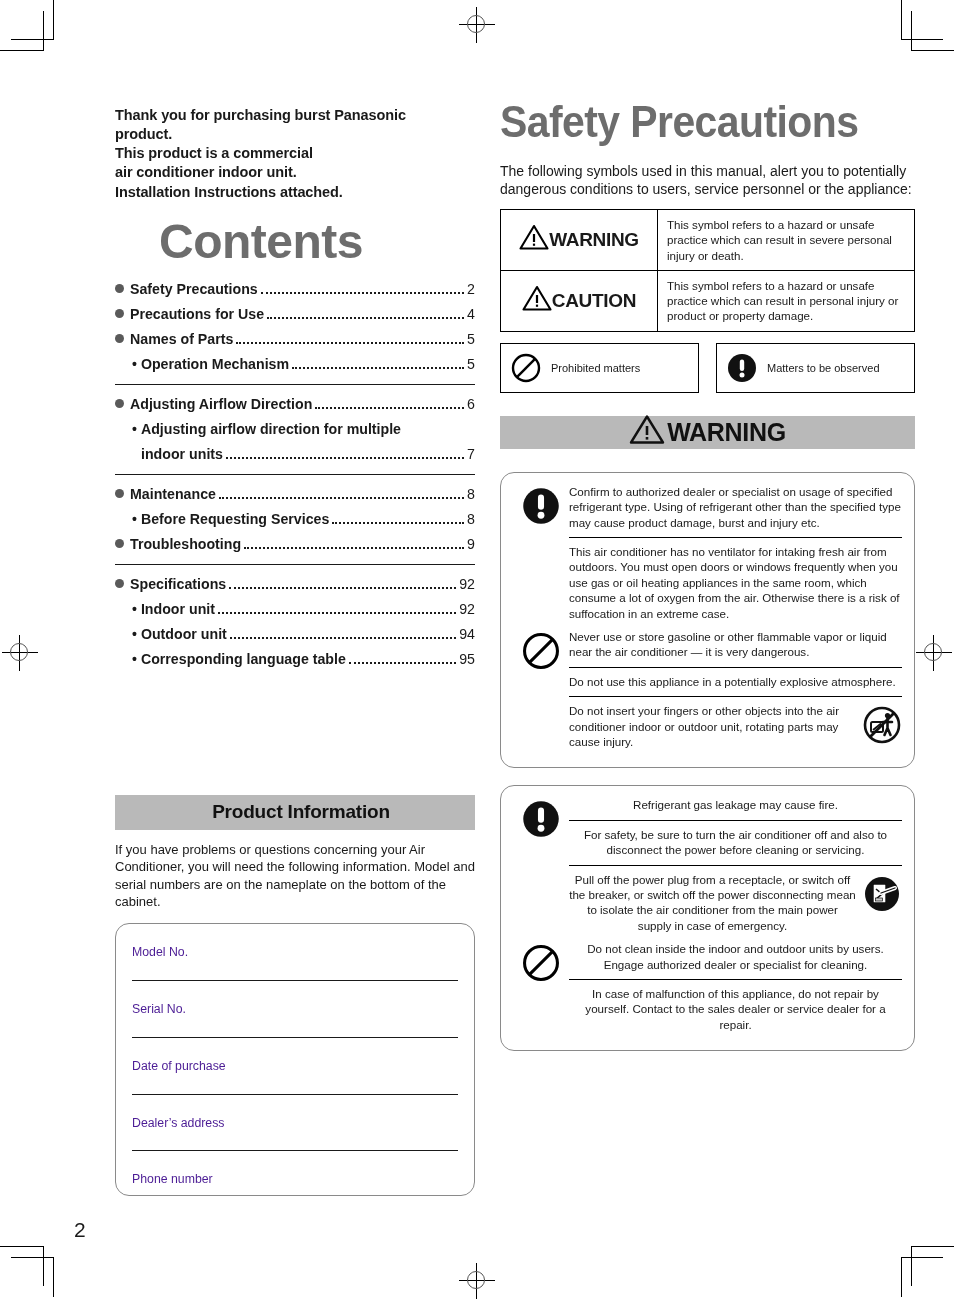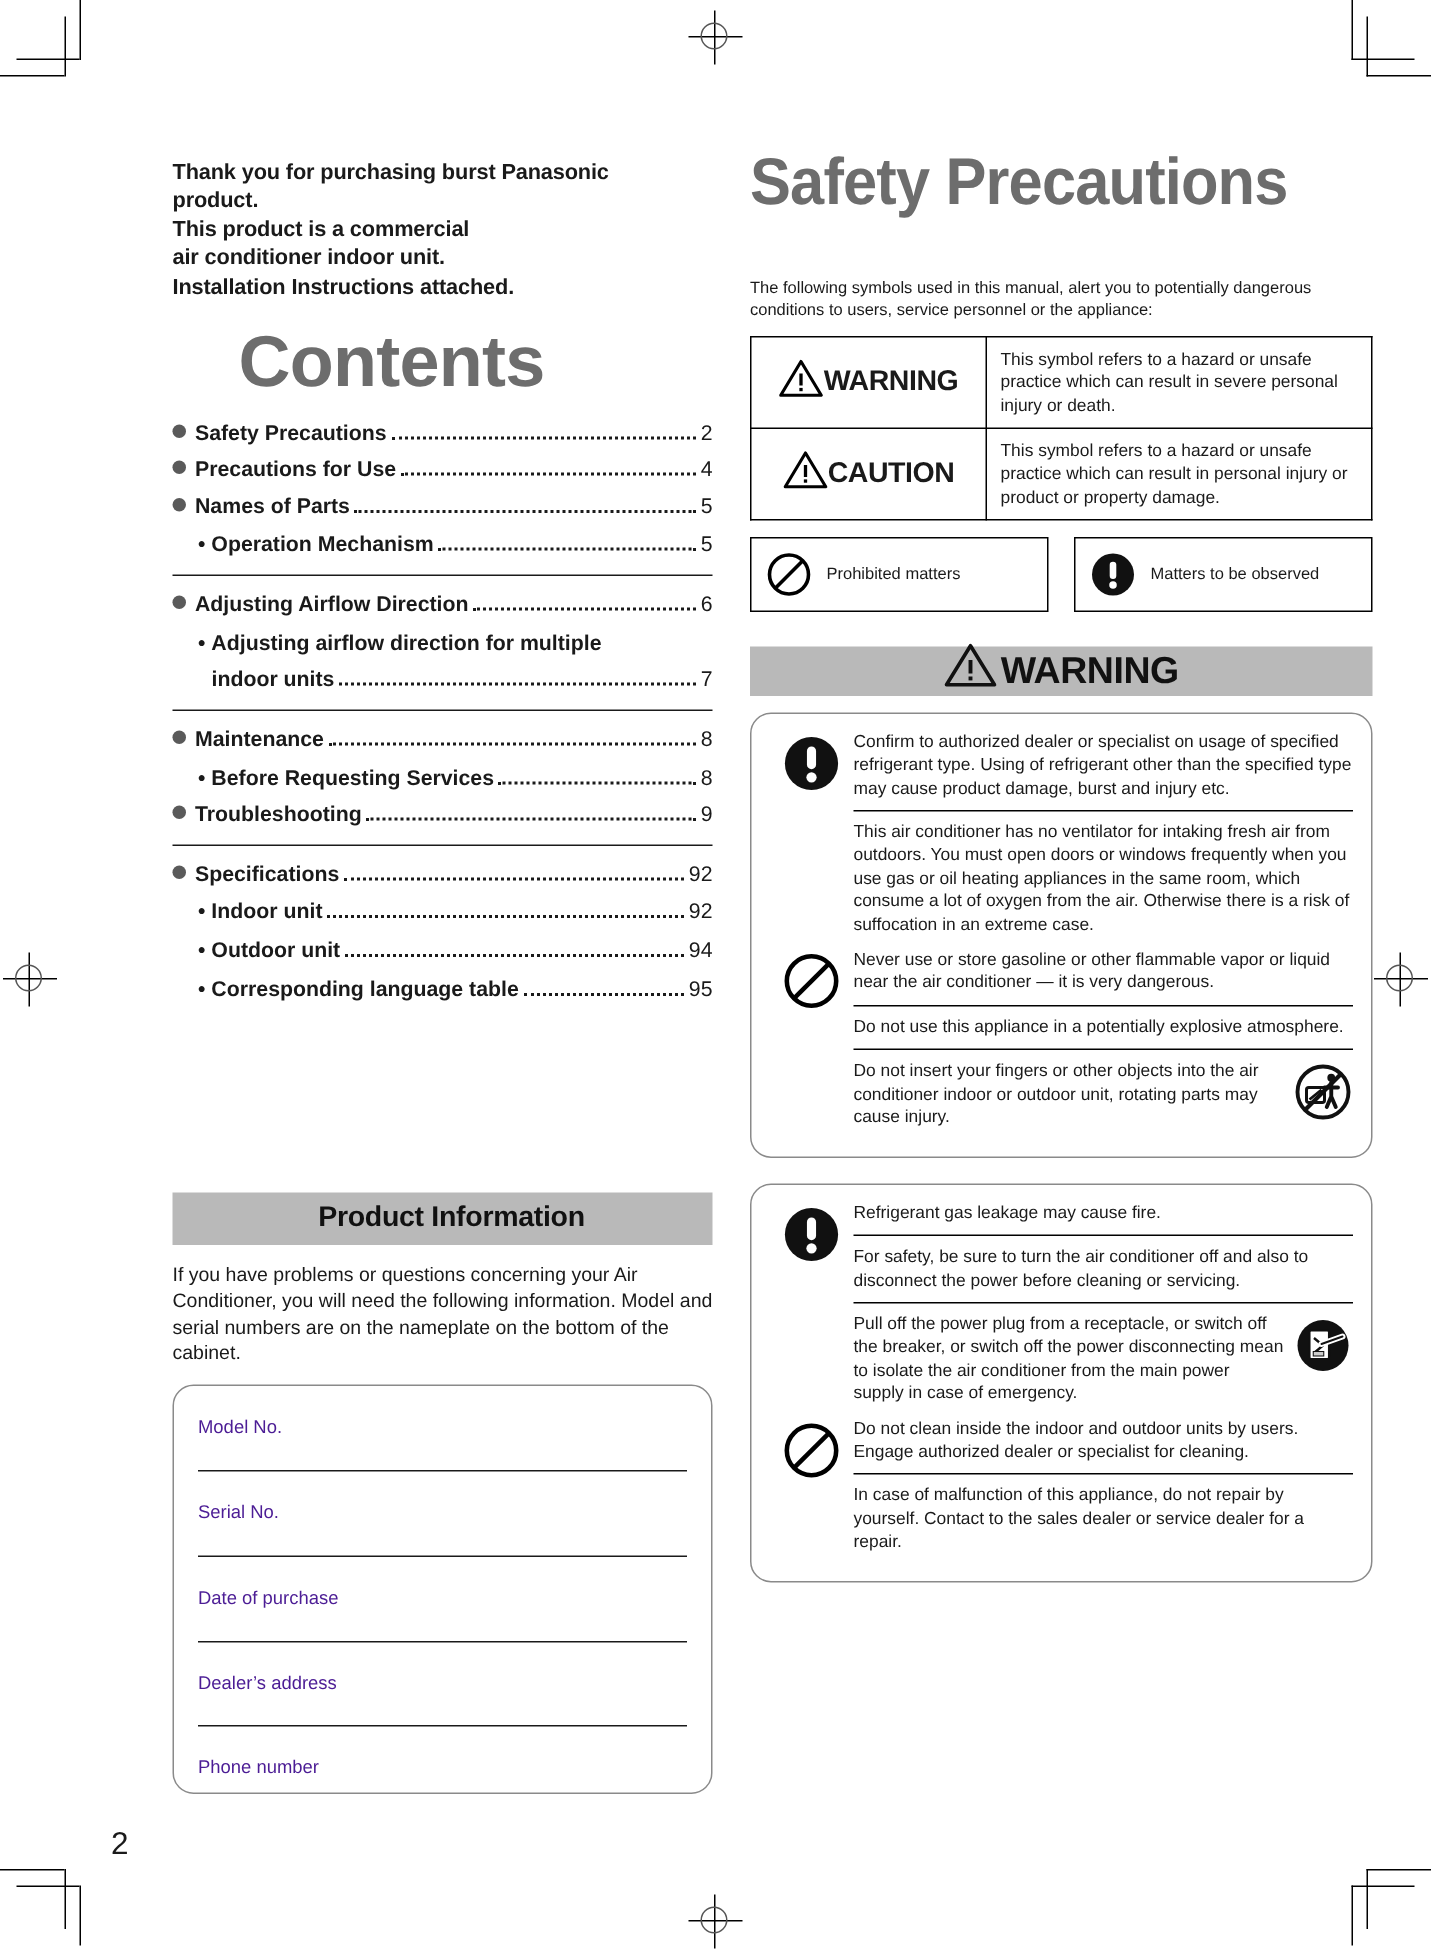--- a/index.html
+++ b/index.html
@@ -152,23 +152,23 @@
     font-size: 44px;
     font-weight: bold;
     color: #6d6d6d;
     line-height: 1;
     letter-spacing: -0.6px;
     transform: scaleX(0.93);
     transform-origin: left center;
     white-space: nowrap;
   }
   .sp-intro {
-    font-size: 11px;
+    font-size: 14px;
     line-height: 1.32;
-    margin-top: 41px;
+    margin-top: 18px;
     color: #1a1a1a;
   }
 
   
   .sym-table {
     margin-top: 10px;
     border: 1.4px solid #000;
     border-collapse: collapse;
     width: 100%;
     box-sizing: border-box;
@@ -231,27 +231,27 @@
     align-items: center;
     font-size: 25px;
     font-weight: bold;
     color: #111;
     letter-spacing: -0.3px;
   }
   .warn-banner .tri-icon { margin-right: 2px; }
 
   
   .warn-box {
-    margin-top: 11px;
+    margin-top: 23px;
     border: 1.6px solid #8a8a8a;
     border-radius: 14px;
     padding: 10px 12px 11px 12px;
     box-sizing: border-box;
   }
-  .warn-box.second { margin-top: 17px; }
+  .warn-box.second { margin-top: 17px; text-align: center; }
 
   .wi-group { display: flex; align-items: flex-start; }
   .wi-icon {
     flex: 0 0 56px;
     display: flex;
     justify-content: center;
     padding-top: 4px;
   }
   .wi-items { flex: 1 1 auto; min-width: 0; }
 

